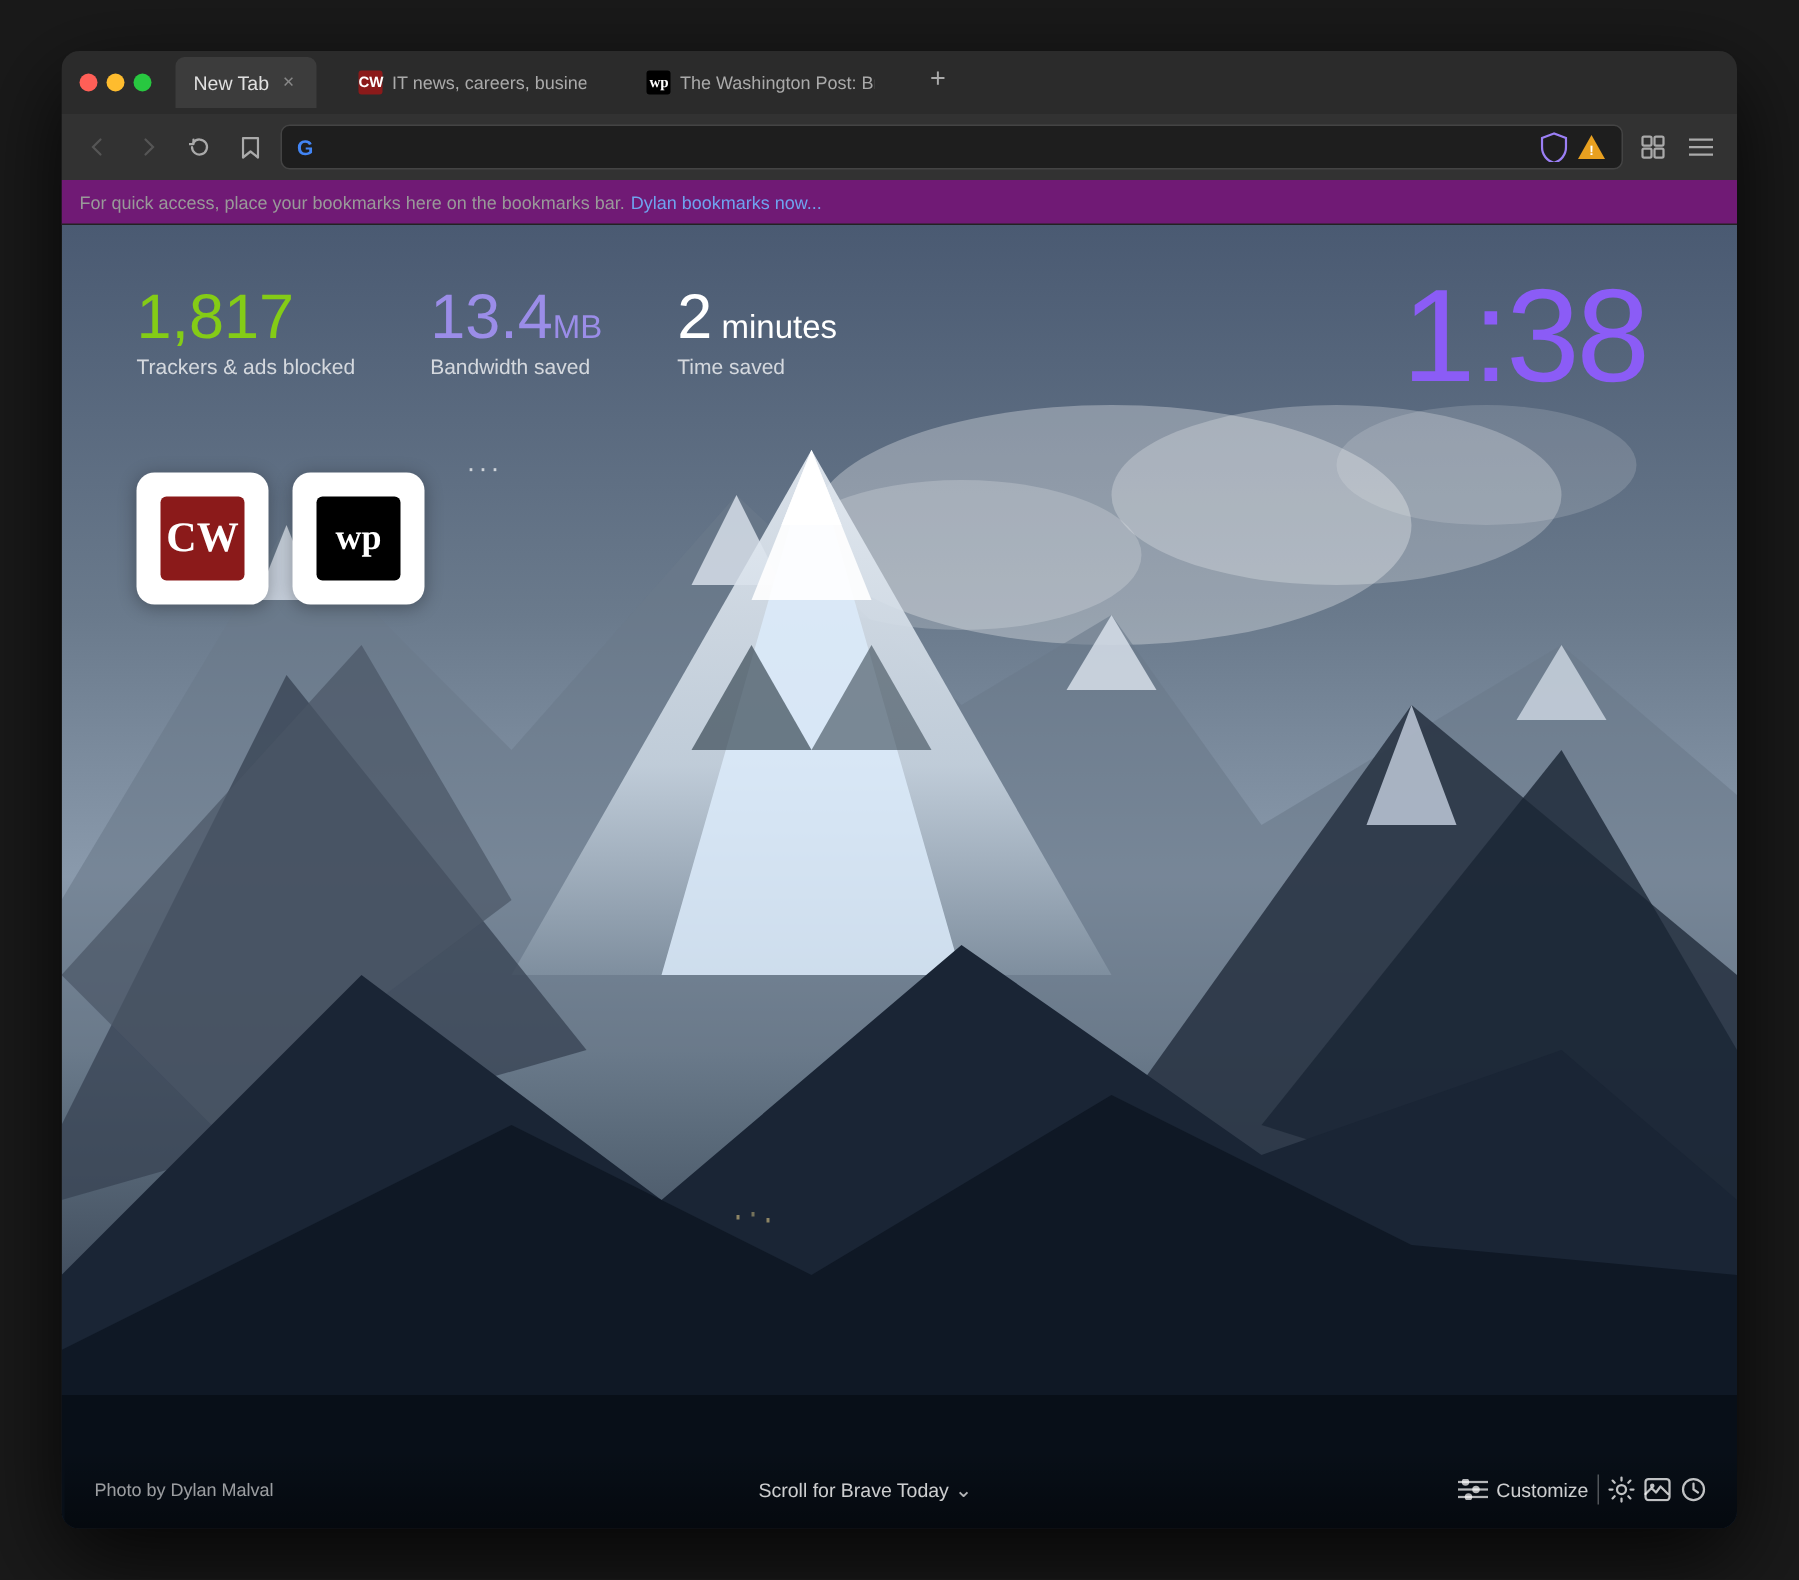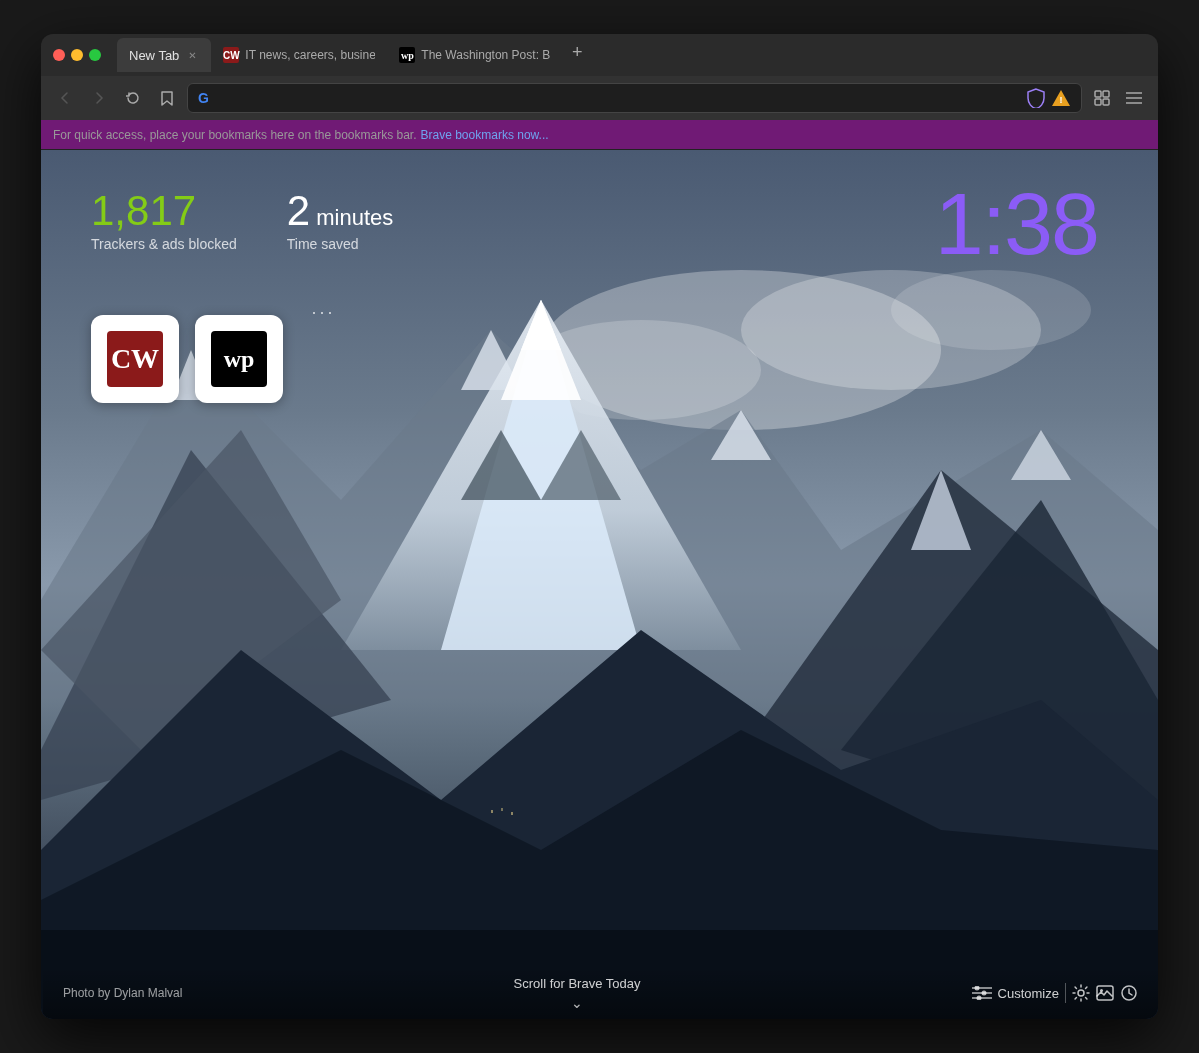--- a/index.html
+++ b/index.html
@@ -43,21 +43,21 @@
       height: 12px;
       border-radius: 50%;
     }
     .tl-close { background: #ff5f57; }
     .tl-min { background: #febc2e; }
     .tl-max { background: #28c840; }
 
     .tabs {
       display: flex;
       align-items: flex-start;
-      gap: 0;
+      gap: 16px;
       flex: 1;
     }
     .tab {
       display: flex;
       align-items: center;
       gap: 6px;
       padding: 5px 12px;
       border-radius: 6px 6px 0 0;
       font-size: 13px;
       cursor: pointer;
@@ -322,21 +322,20 @@
       justify-content: space-between;
       padding: 0 20px;
       background: linear-gradient(0deg, rgba(0,0,0,0.4) 0%, transparent 100%);
     }
     .photo-credit {
       font-size: 12px;
       color: rgba(255,255,255,0.6);
     }
     .brave-today {
       display: flex;
-      flex-direction: column;
       align-items: center;
       gap: 4px;
       cursor: pointer;
     }
     .brave-today-text {
       font-size: 13px;
       color: rgba(255,255,255,0.8);
     }
     .chevron-down {
       color: rgba(255,255,255,0.7);
@@ -441,21 +440,21 @@
             <line x1="0" y1="1" x2="16" y2="1" stroke="#aaa" stroke-width="1.5"></line>
             <line x1="0" y1="6" x2="16" y2="6" stroke="#aaa" stroke-width="1.5"></line>
             <line x1="0" y1="11" x2="16" y2="11" stroke="#aaa" stroke-width="1.5"></line>
           </svg>
       </div>
     </div>
   </div>
 
   <div class="bookmarks-bar">
     <span>For quick access, place your bookmarks here on the bookmarks bar.</span>
-    <a href="#">Brave bookmarks now...</a>
+    <a href="#">Dylan bookmarks now...</a>
   </div>
 
   <div class="new-tab-page">
 
     <svg class="mountain-bg" viewBox="0 0 1117 869" preserveAspectRatio="xMidYMid slice">
       <defs>
         <linearGradient id="skyGrad" x1="0" y1="0" x2="0" y2="1">
           <stop offset="0%" stop-color="#4a5a72"></stop>
           <stop offset="30%" stop-color="#6a7a8c"></stop>
           <stop offset="50%" stop-color="#8a9aac"></stop>
@@ -511,20 +510,26 @@
 
       <rect x="450" y="660" width="2" height="3" fill="rgba(255,230,150,0.5)"></rect>
       <rect x="460" y="658" width="2" height="3" fill="rgba(255,230,150,0.4)"></rect>
       <rect x="470" y="662" width="2" height="3" fill="rgba(255,230,150,0.5)"></rect>
     </svg>
 
     <div class="stats">
       <div class="stat-item">
         <div class="stat-value orange">1,817</div>
         <div class="stat-label">Trackers &amp; ads blocked</div>
+      </div>
+      <div class="stat-item">
+        <div class="stat-value purple">
+          <span>13.4</span><span class="unit">MB</span>
+        </div>
+        <div class="stat-label">Bandwidth saved</div>
       </div>
       <div class="stat-item">
         <div class="stat-value white">
           <span>2</span><span class="unit"> minutes</span>
         </div>
         <div class="stat-label">Time saved</div>
       </div>
     </div>
 
     <div class="clock">1:38</div>

